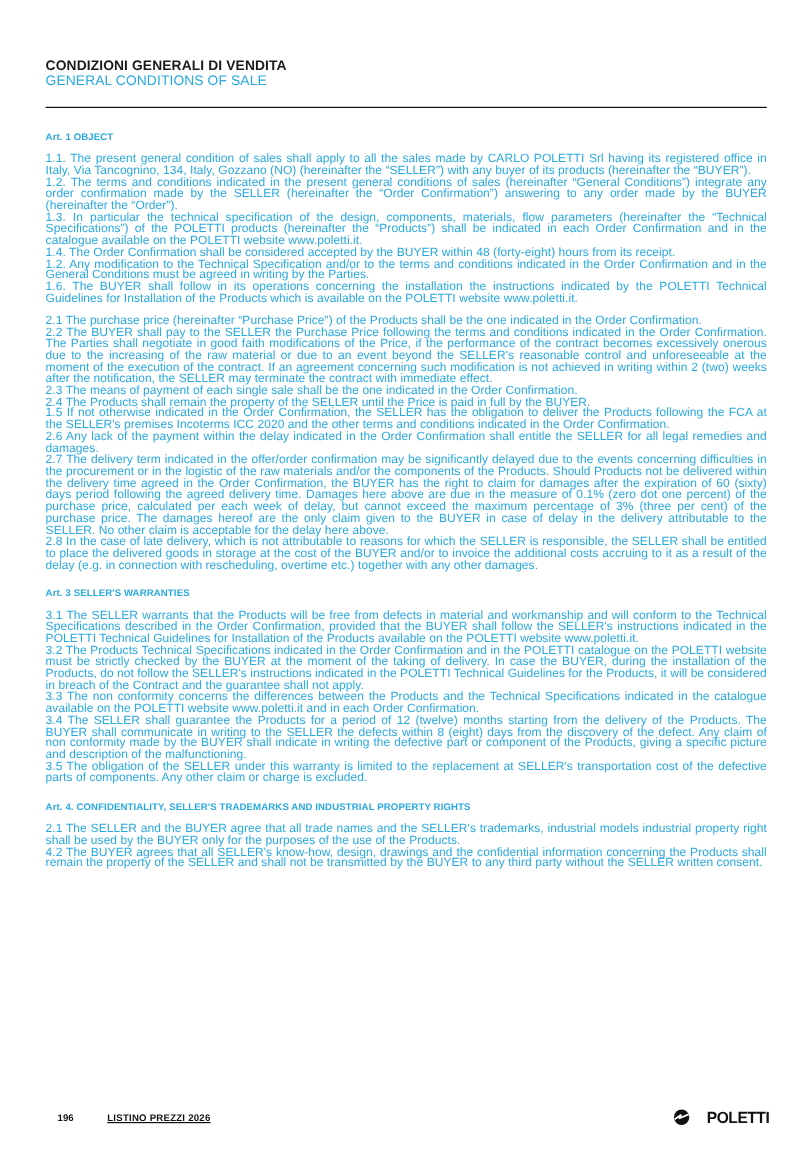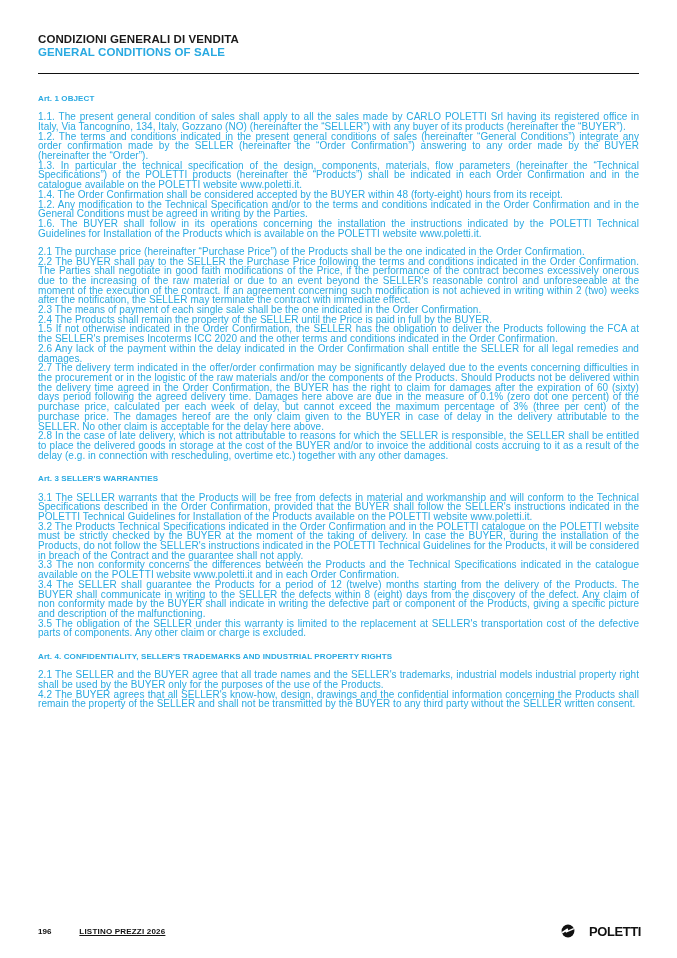--- a/index.html
+++ b/index.html
@@ -3,47 +3,47 @@
 <meta charset="utf-8">
 <style>
   html, body { margin:0; padding:0; background:#ffffff; }
   body {
     width:677px; height:958px; position:relative; overflow:hidden;
     font-family:"Liberation Sans", sans-serif;
     -webkit-font-smoothing:antialiased;
   }
   .page { position:absolute; inset:0; background:#ffffff; }
 
-  .content { position:absolute; left:38px; top:33px; width:601px; }
+  .content { position:absolute; left:38px; top:49px; width:601px; }
 
   .title-it {
     font-size:11.5px; line-height:13px; font-weight:bold;
     color:var(--ink, #1a1a1a); margin:0; letter-spacing:0.1px;
   }
   .title-en {
-    font-size:11.5px; line-height:13px; font-weight:bold;
+    font-size:11.5px; line-height:13px; font-weight:normal;
     color:var(--accent, #29a9e1); margin:0; letter-spacing:0.1px;
   }
   .rule { border:0; border-top:1.6px solid #111; margin:14px 0 0 0; }
 
   section h3 {
     color:var(--accent, #29a9e1);
     font-size:8px; line-height:9.7px; font-weight:bold;
     margin:14px 0 0 0; letter-spacing:0.1px;
   }
   section.first h3 { margin-top:20px; }
   section .paras { margin-top:8.5px; }
   section p {
     color:var(--accent, #29a9e1);
     font-size:10px; line-height:9.7px; margin:0;
     text-align:justify; letter-spacing:0.05px;
   }
 
   .footer {
-    position:absolute; left:38px; right:34px; top:921px; height:20px;
+    position:absolute; left:48px; right:34px; top:921px; height:20px;
     display:flex; align-items:center;
   }
   .page-num { font-size:8px; font-weight:bold; color:#111; }
   .catalog { font-size:8px; font-weight:bold; color:#111; margin-left:28px; letter-spacing:0.2px;text-decoration:underline; }
   .logo { margin-left:auto; display:flex; align-items:center; gap:14px; }
   .logo svg { width:14px; height:14px; display:block; }
   .logo-text {
     font-size:13.5px; font-weight:bold; color:#111;
     letter-spacing:-0.4px; transform:scaleX(0.96); transform-origin:left center;
   }

